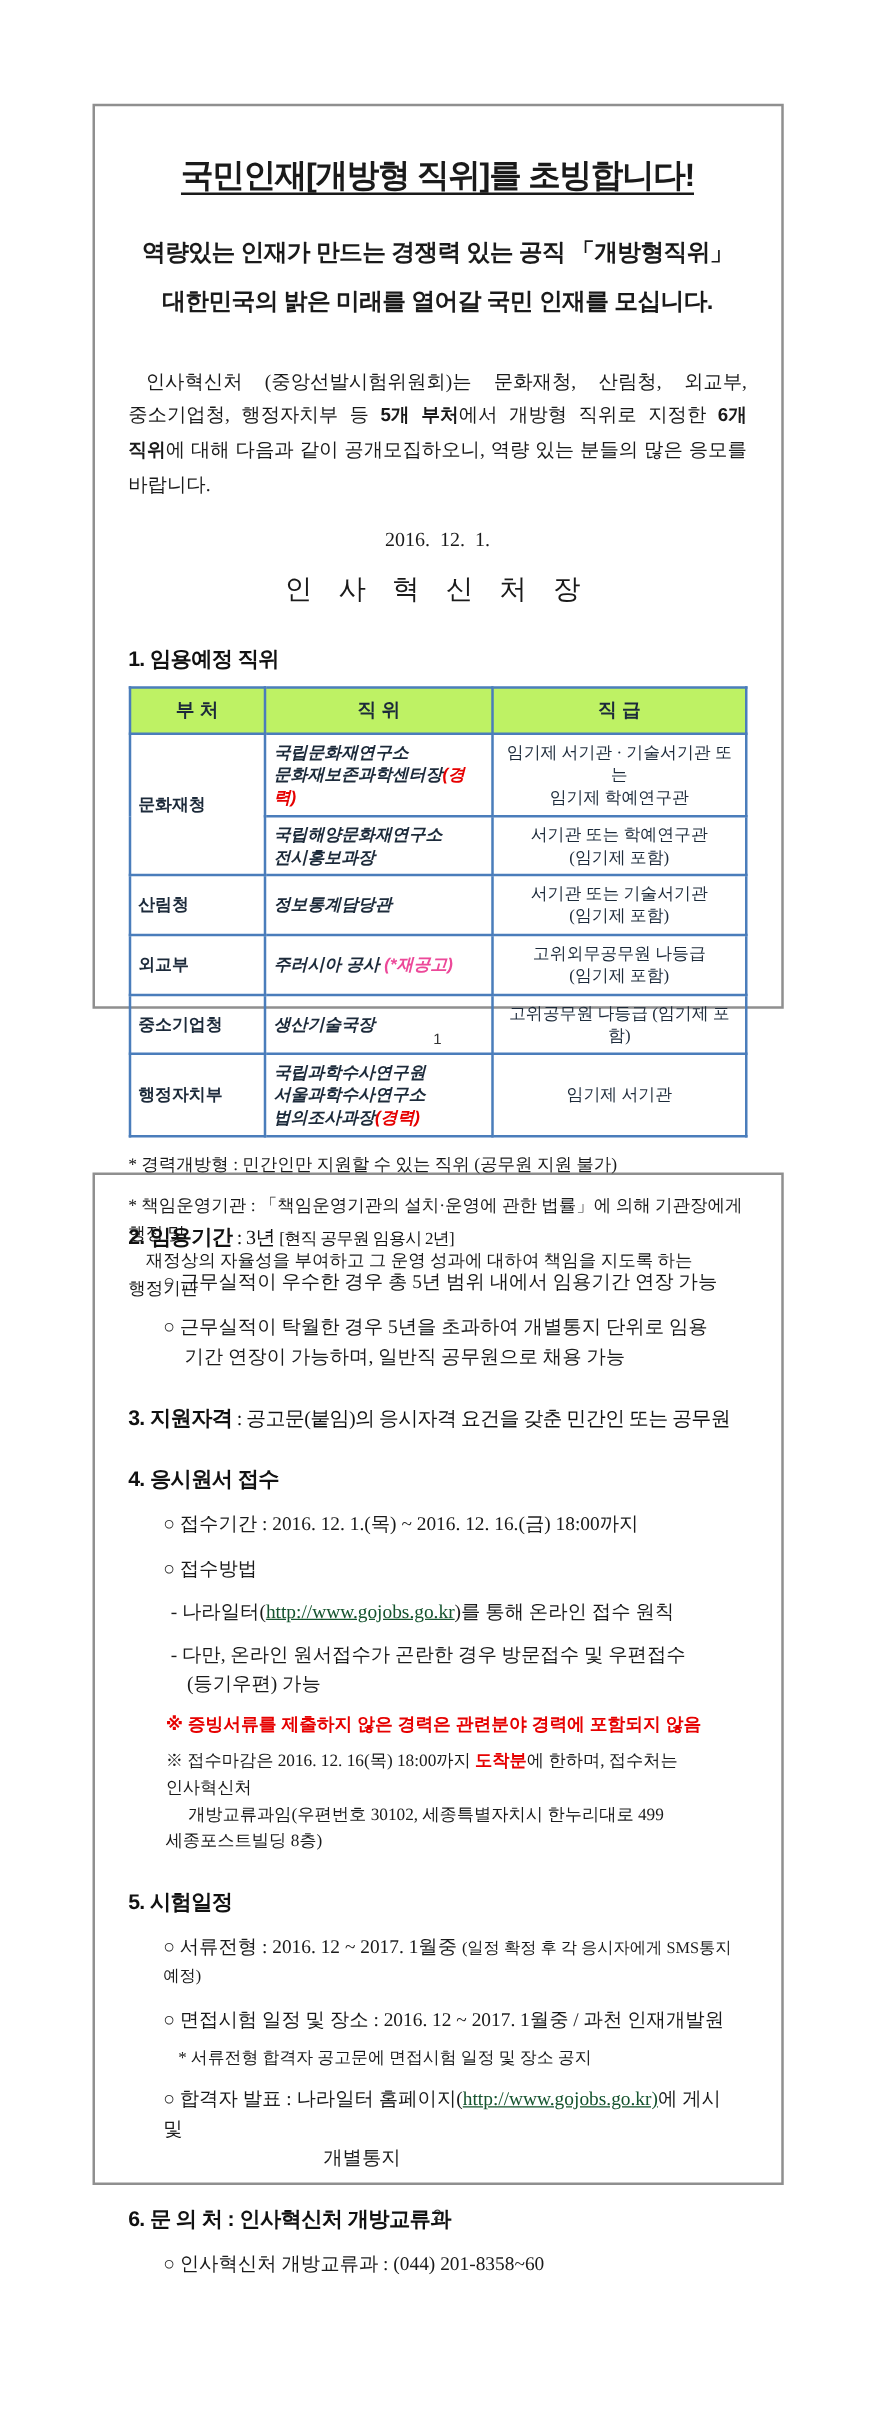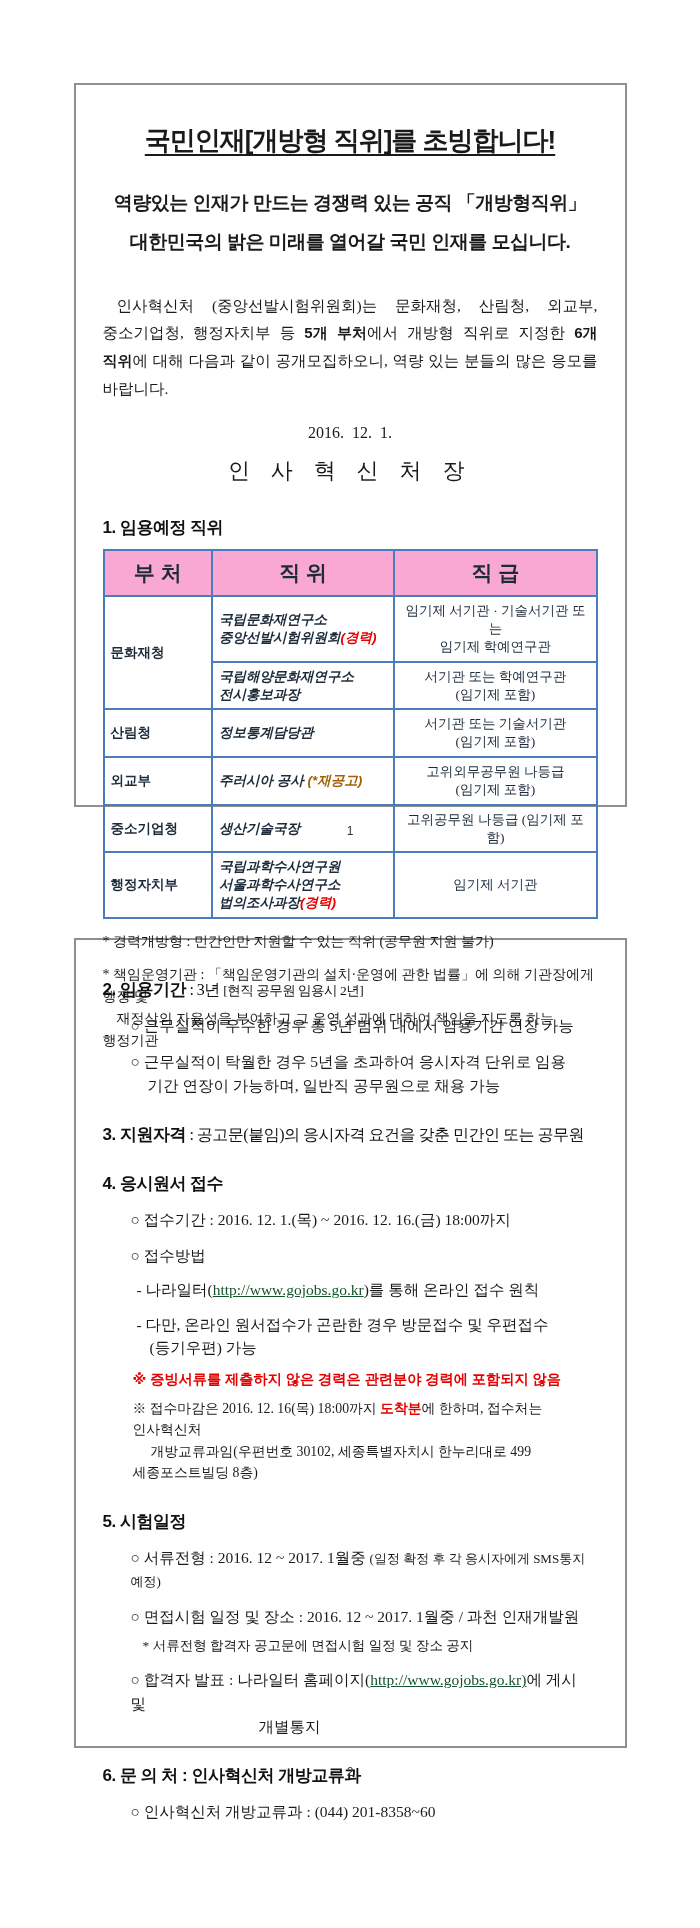--- a/index.html
+++ b/index.html
@@ -32,30 +32,30 @@
   .intro b { font-family:"Liberation Sans","DejaVu Sans",sans-serif; font-size:15px; }
   .date-line { text-align:center; font-size:16px; margin:22px 0 0 0; white-space:pre; }
   .signer { text-align:center; font-size:22px; letter-spacing:0.35em; margin:14px 0 0 0; }
   .sec-head {
     font-family:"Liberation Sans","DejaVu Sans",sans-serif; font-weight:bold;
     font-size:17px; letter-spacing:-0.5px; margin:30px 0 10px 0; color:#111;
   }
   table.jobs { width:100%; border-collapse:collapse; table-layout:fixed; }
   table.jobs th, table.jobs td { border:2px solid #4a7dbb; }
   table.jobs th {
-    background:#f9a8d4; font-family:"Liberation Sans","DejaVu Sans",sans-serif;
-    font-size:21px; font-weight:bold; color:#1c2a3a; padding:8px 0;
+    background:#bef264; font-family:"Liberation Sans","DejaVu Sans",sans-serif;
+    font-size:15px; font-weight:bold; color:#1c2a3a; padding:8px 0;
   }
   table.jobs td { padding:5px 6px; font-size:13.5px; line-height:1.32; color:#1c2a3a; }
   td.dept { font-family:"Liberation Sans","DejaVu Sans",sans-serif; font-weight:bold; font-size:14px; padding-left:14px; }
   td.pos  { font-family:"Liberation Sans","DejaVu Sans",sans-serif; font-weight:bold; font-size:14px; padding-left:12px;font-style:italic; }
   td.grade{ text-align:center; font-size:13px; }
   .col-dept{ width:22%; } .col-pos{ width:37%; } .col-grade{ width:41%; }
   .red  { color:#e60000; }
-  .blue { color:#a16207; }
+  .blue { color:#ec4899; }
   .fn { font-size:14px; line-height:1.55; margin:12px 0 0 0; word-break:keep-all; }
   .fn .cont { margin-left:14px; }
 
   
   .p2-sec { font-family:"Liberation Sans","DejaVu Sans",sans-serif; font-weight:bold; font-size:17px; letter-spacing:-0.5px; margin:14px 0 0 0; color:#111; }
   .p2-sec .val  { font-family:"Liberation Serif","DejaVu Serif",serif; font-weight:normal; font-size:16px; }
   .p2-sec .small{ font-family:"Liberation Serif","DejaVu Serif",serif; font-weight:normal; font-size:13.5px;text-align:right; }
   .li   { font-size:15.5px; line-height:1.5; margin:13px 12px 0 28px; word-break:keep-all; }
   .li2  { margin-left:44px; }   
   .dash { font-size:15.5px; line-height:1.5; margin:11px 0 0 34px; word-break:keep-all; }
@@ -99,21 +99,21 @@
     <tbody>
         <tr>
       <th>부 처</th>
       <th>직 위</th>
       <th>직 급</th>
     </tr>
     <tr>
       <td class="dept" rowspan="2">문화재청</td>
       <td class="pos">
         <div>국립문화재연구소</div>
-        <div><span>중앙선발시험위원회</span><span class="red">(경력)</span></div>
+        <div><span>문화재보존과학센터장</span><span class="red">(경력)</span></div>
       </td>
       <td class="grade">
         <div>임기제 서기관 · 기술서기관 또는</div>
         <div>임기제 학예연구관</div>
       </td>
     </tr>
     <tr>
       <td class="pos">
         <div>국립해양문화재연구소</div>
         <div>전시홍보과장</div>
@@ -165,21 +165,21 @@
 
 <div class="pagenum">1</div>
 
 <div class="page page-2">
 
   <h2 class="p2-sec">
     <span>2. 임용기간</span><span class="val"> : 3년 </span><span class="small">[현직 공무원 임용시 2년]</span>
   </h2>
   <p class="li">○ 근무실적이 우수한 경우 총 5년 범위 내에서 임용기간 연장 가능</p>
   <p class="li">
-    <span>○ 근무실적이 탁월한 경우 5년을 초과하여 응시자격 단위로 임용</span><br>
+    <span>○ 근무실적이 탁월한 경우 5년을 초과하여 개별통지 단위로 임용</span><br>
     <span class="li2" style="display:inline-block;margin-left:17px;">기간 연장이 가능하며, 일반직 공무원으로 채용 가능</span>
   </p>
 
   <h2 class="p2-sec gap-lg">
     <span>3. 지원자격</span><span class="val"> : 공고문(붙임)의 응시자격 요건을 갖춘 민간인 또는 공무원</span>
   </h2>
 
   <h2 class="p2-sec gap-lg">4. 응시원서 접수</h2>
   <p class="li">○ 접수기간 : 2016. 12. 1.(목) ~ 2016. 12. 16.(금) 18:00까지</p>
   <p class="li">○ 접수방법</p>

